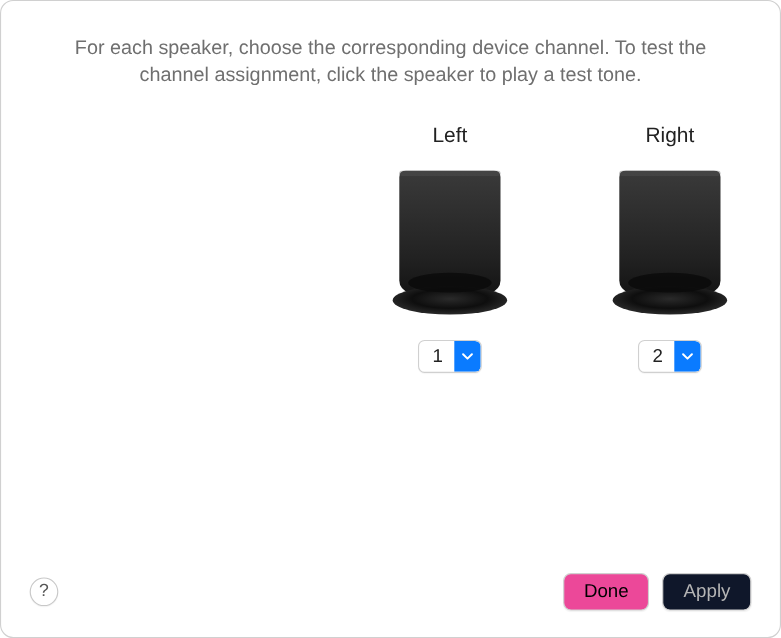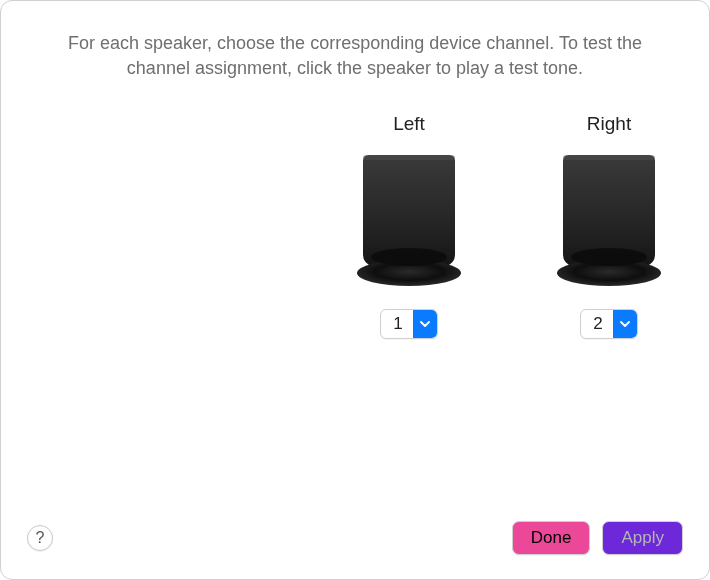--- a/index.html
+++ b/index.html
@@ -111,21 +111,21 @@
       padding: 6px 18px;
       border-radius: 7px;
       border: 1px solid #d0d0d0;
       background: #ec4899;
       cursor: pointer;
       box-shadow: 0 1px 1px rgba(0,0,0,0.05);
     }
     .btn.disabled {
       color: #b5b5b5;
       cursor: default;
-      background: #6d28d9;
+      background: #0f172a;
     }
   </style>
 </head>
 <body>
 
 <div class="content">
   <div class="instruction">For each speaker, choose the corresponding device channel. To test the channel assignment, click the speaker to play a test tone.</div>
 
   <div class="speakers-row">
 

